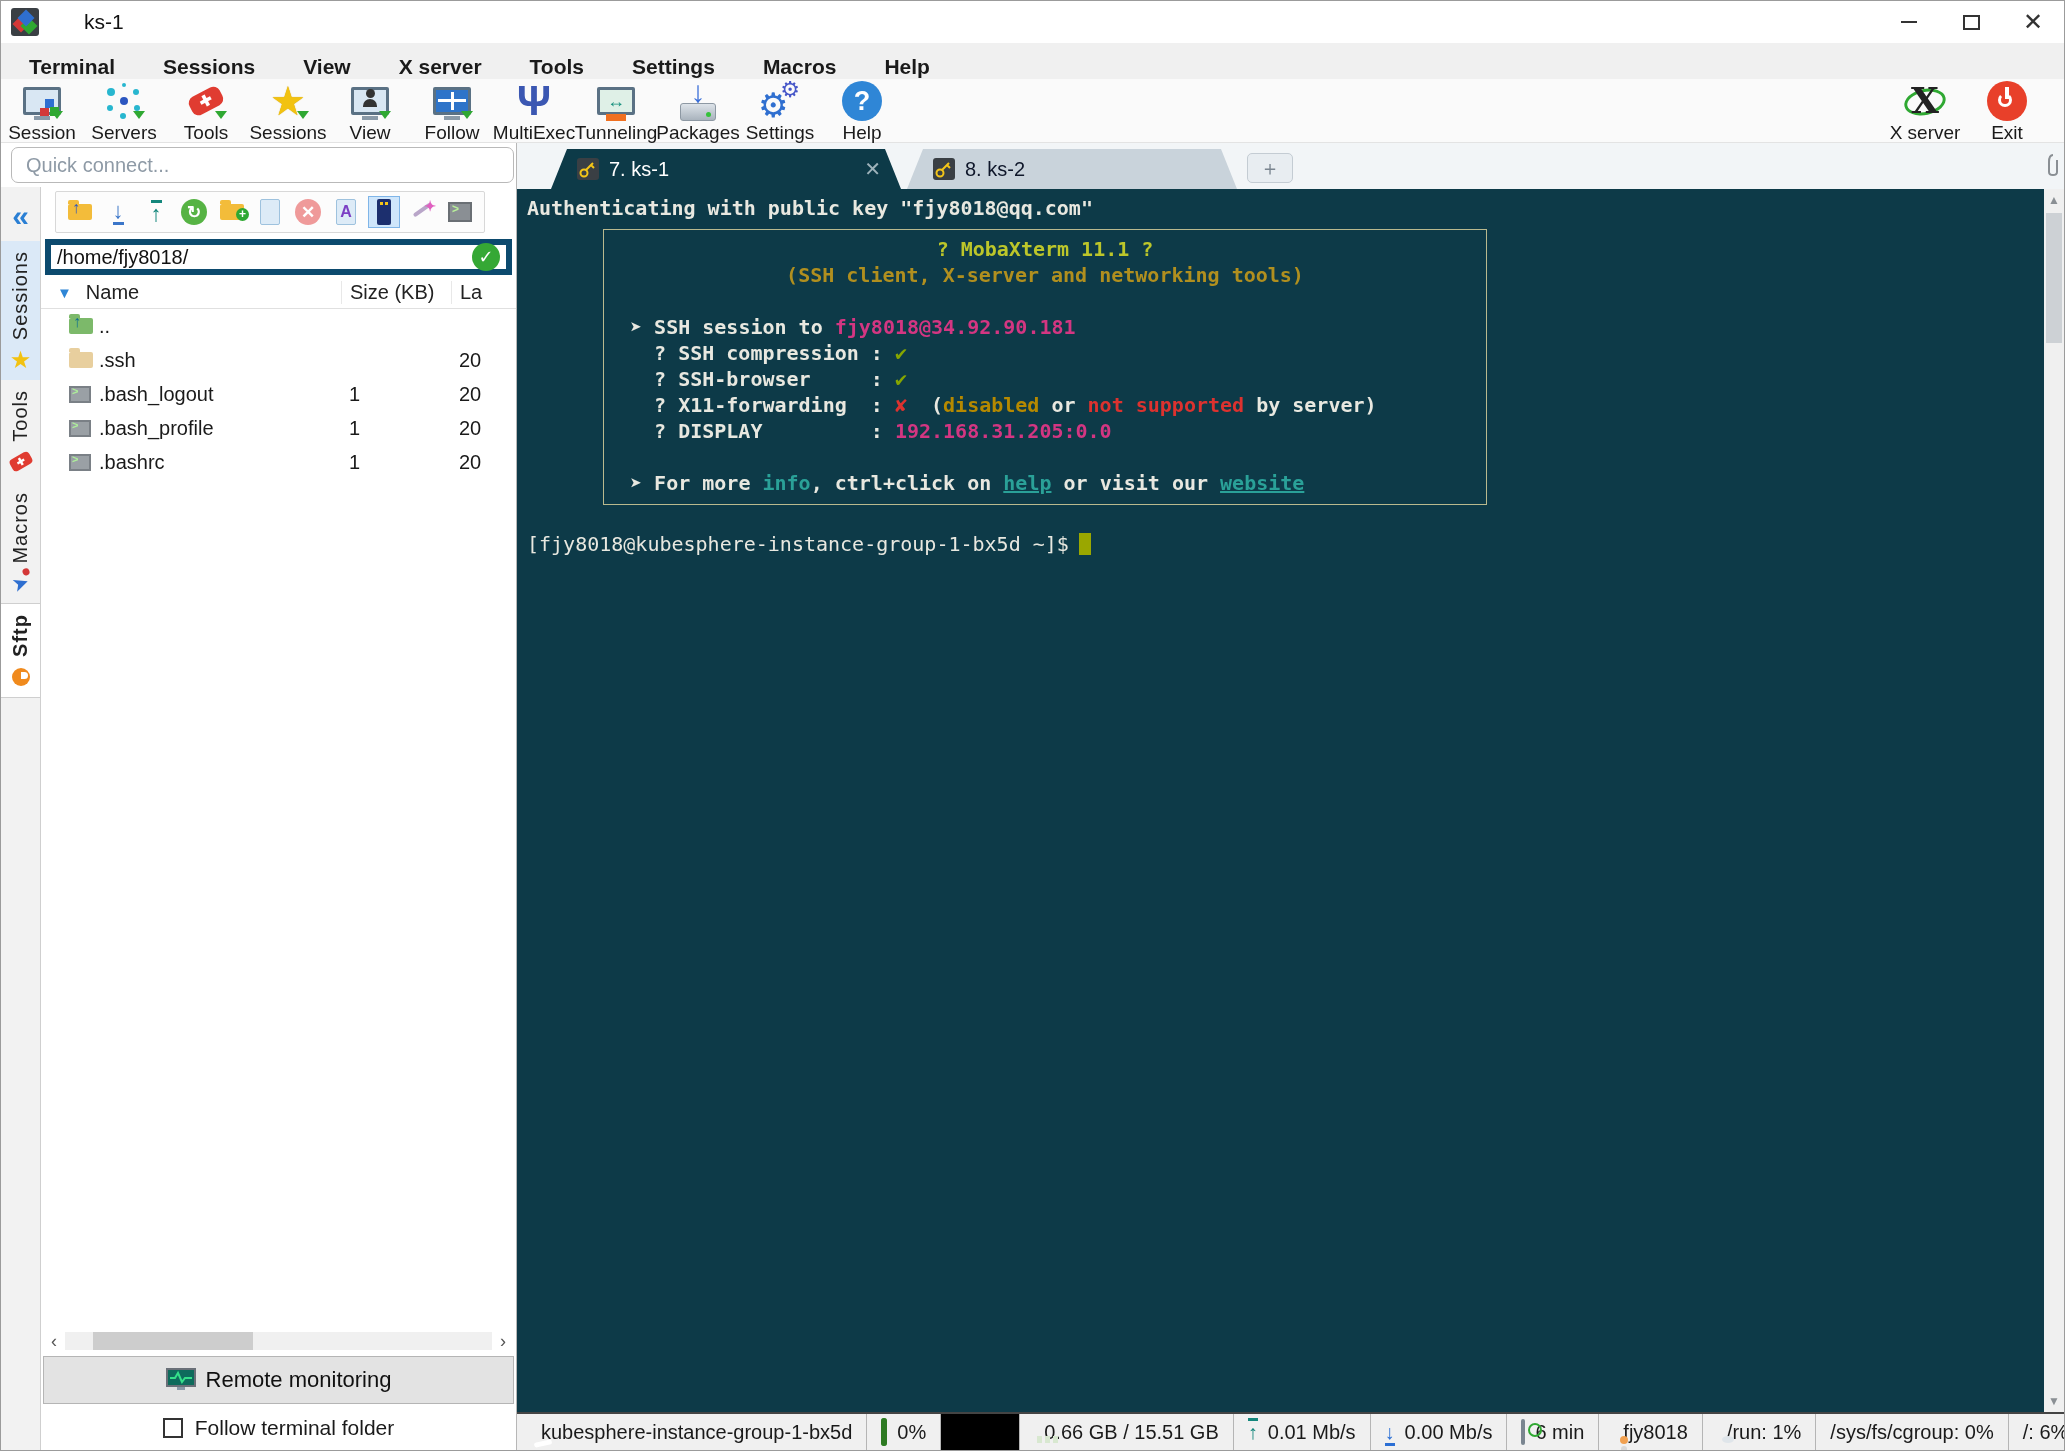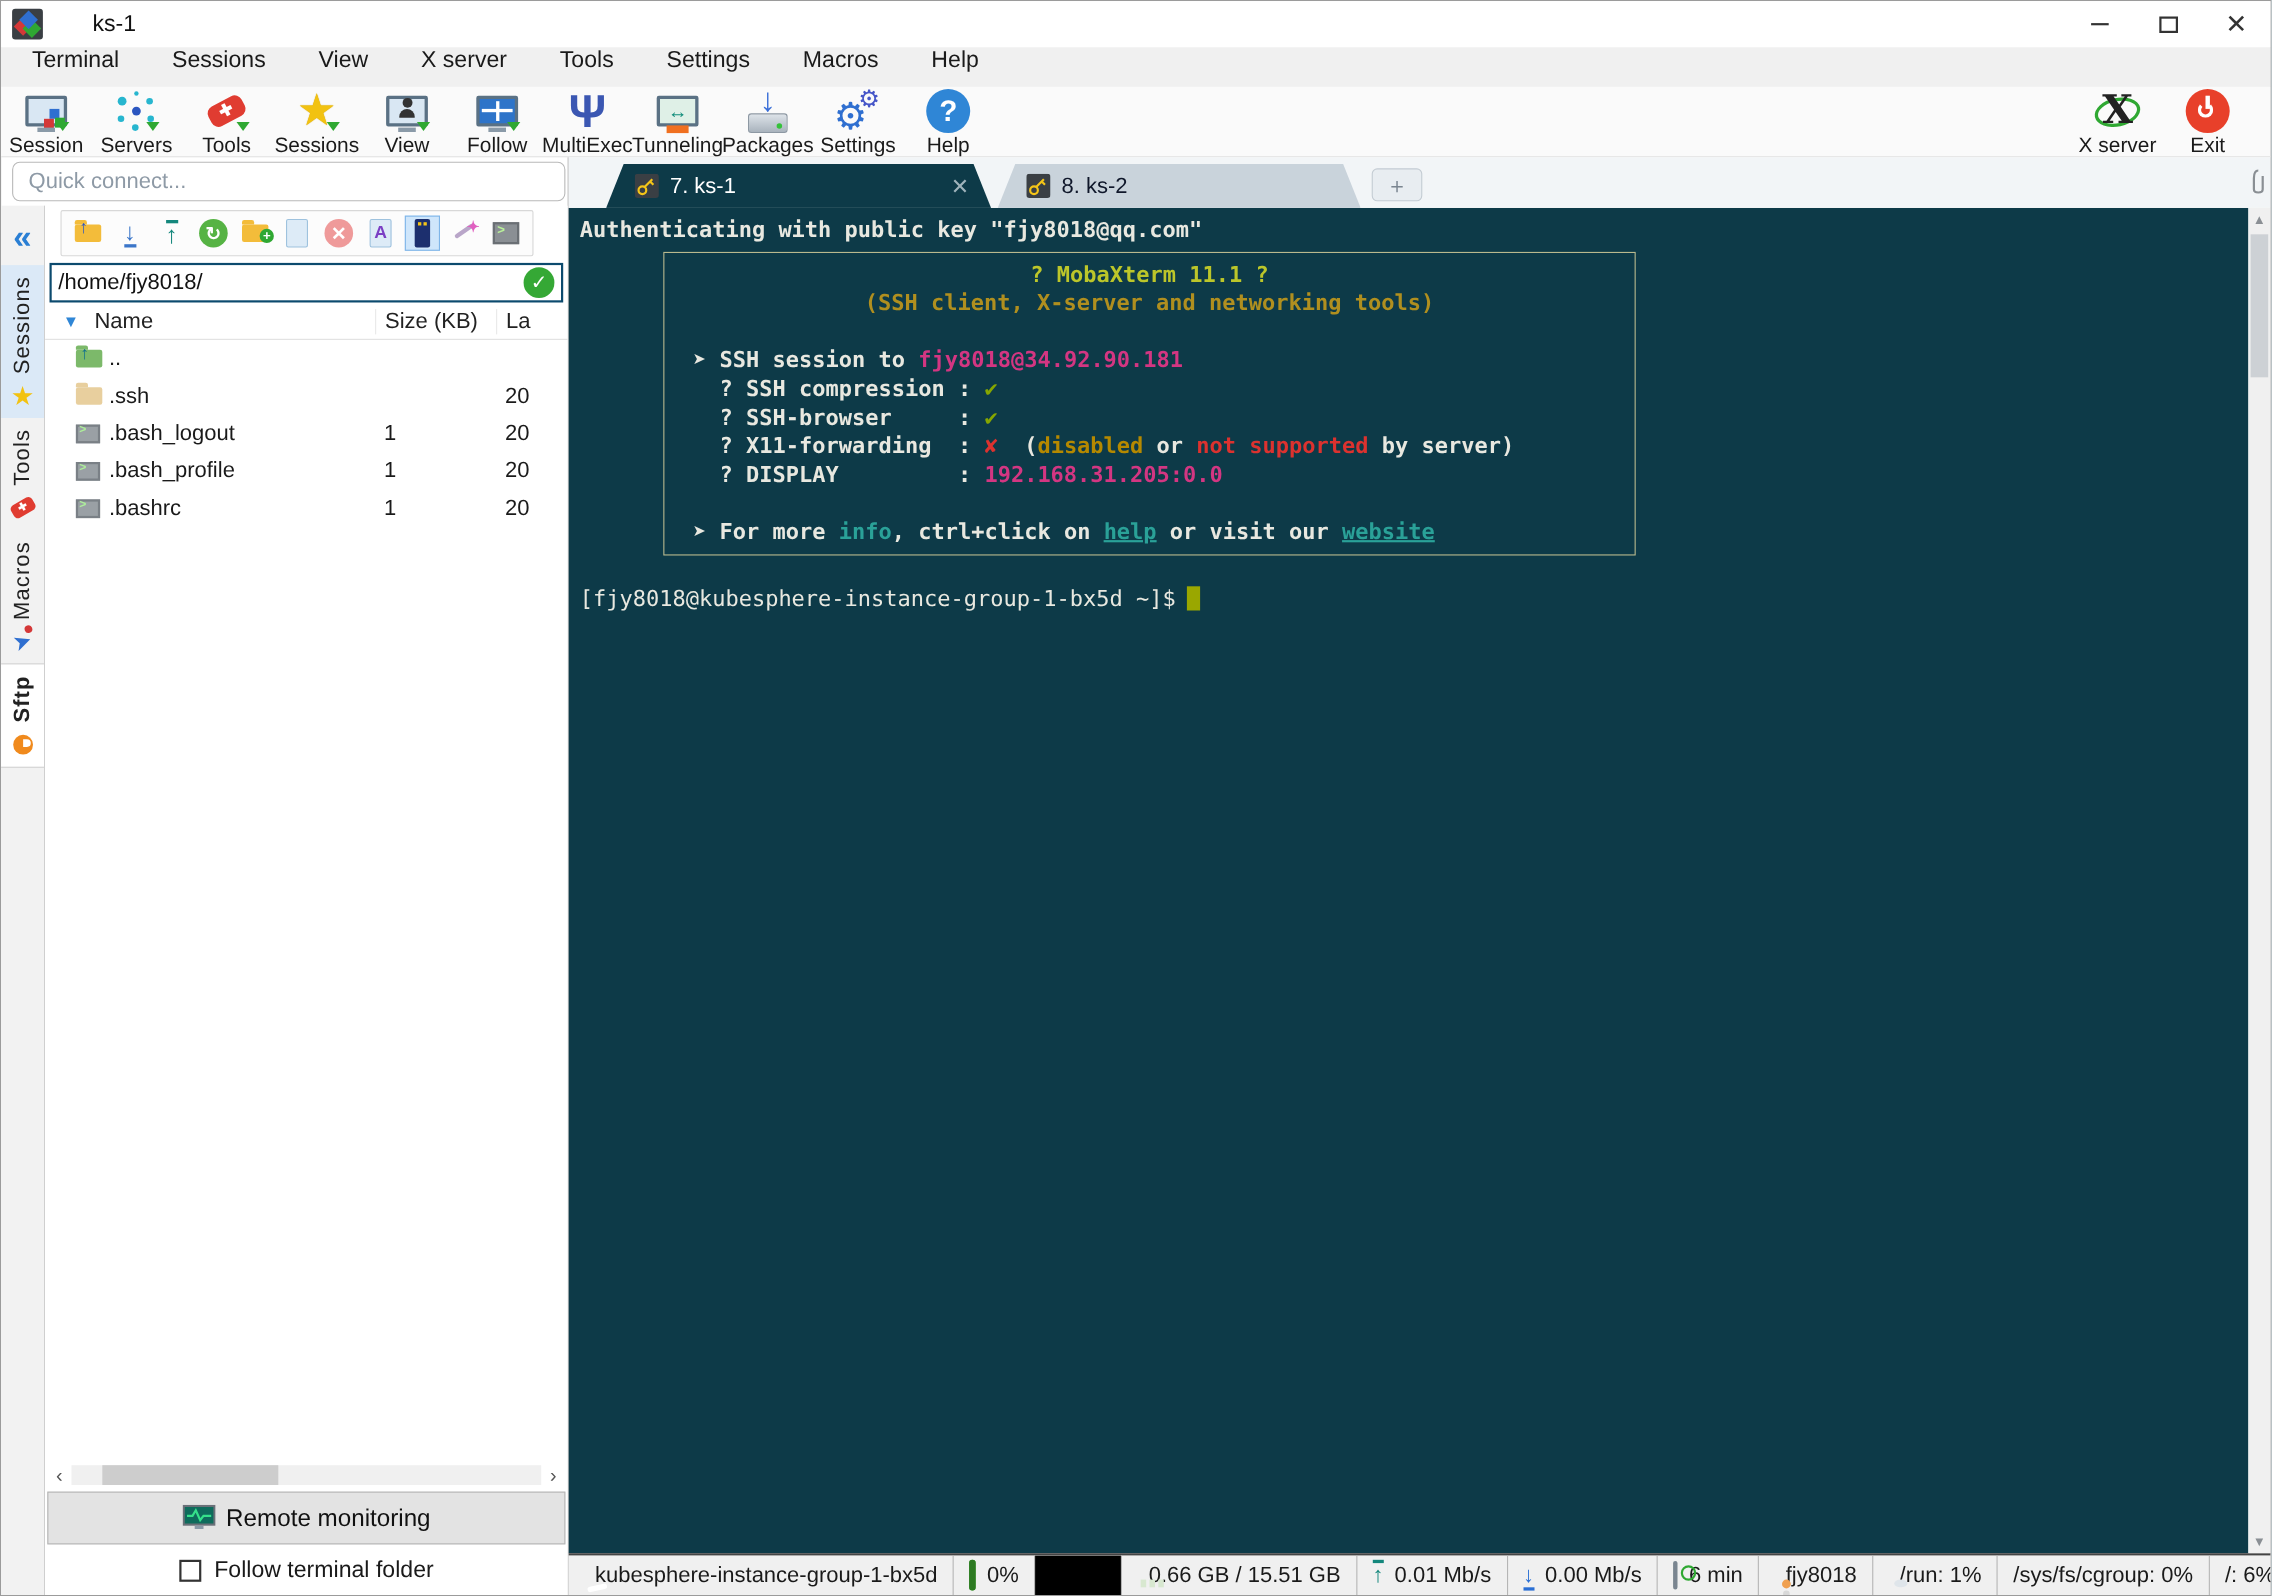--- a/index.html
+++ b/index.html
@@ -15,21 +15,21 @@
   .app-ico i:nth-child(2){ background:#2fa832; left:12px; top:12px; }
   .app-ico i:nth-child(3){ background:#2f6fd0; left:9px; top:4px; }
   .title-text { font-size:21px; color:#111;margin-left:37px; }
   .wctrl { margin-left:auto; display:flex; height:100%; }
   .wbtn { width:62px; height:100%; display:flex; align-items:center; justify-content:center; font-size:20px; color:#333; }
   .wbtn .min-g { width:16px; height:2px; background:#333; }
   .wbtn .max-g { width:17px; height:15px; border:2px solid #333; }
   .wbtn.close-b { font-size:24px; }
 
   
-  .menubar { height:36px; background:#f0f0f0; display:flex; align-items:flex-start; padding-left:4px; flex:none; font-size:21px; }
+  .menubar { height:36px; background:#f0f0f0; display:flex; align-items:flex-end; padding-left:4px; flex:none; font-size:21px;font-weight:bold; }
   .menu-item { padding:0 24px; }
 
   
   .toolbar { height:64px; background:#fafafa; display:flex; align-items:flex-start; flex:none; border-bottom:1px solid #e3e3e3; }
   .tbtn { width:82px; display:flex; flex-direction:column; align-items:center; padding-top:2px; }
   .tbtn .lbl { font-size:19px; margin-top:1px; white-space:nowrap; }
   .ticon { width:46px; height:40px; position:relative; display:flex; align-items:center; justify-content:center; }
   .ticon.dd::after { content:""; position:absolute; right:2px; bottom:2px; border-left:6px solid transparent; border-right:6px solid transparent; border-top:8px solid #2fa832; }
   .mon { width:38px; height:28px; border:3px solid #5a7184; background:#d9e7f3; border-radius:2px; position:relative; }
   .mon::after { content:""; position:absolute; left:50%; bottom:-8px; transform:translateX(-50%); width:16px; height:4px; background:#8a9aa8; }
@@ -106,21 +106,21 @@
   .circ.green { background:#56b344; }
   .circ.pink { background:#ef9a9a; }
   .page { width:20px; height:26px; background:#ddebf7; border:1px solid #9ec2de; border-radius:2px; position:relative; font-size:16px; color:#7b3fc4; display:flex; align-items:center; justify-content:center; font-weight:bold; }
   .srv-bar { width:14px; height:26px; background:#1c2f6e; border-radius:2px; position:relative; }
   .srv-bar::before { content:""; position:absolute; top:3px; left:3px; width:3px; height:3px; background:#f5c518; box-shadow:5px 0 0 #f5c518; }
   .wandw { position:relative; width:28px; height:28px; }
   .wandw i { position:absolute; left:4px; top:10px; width:20px; height:4px; background:#b9a6c9; border-radius:2px; transform:rotate(-35deg); }
   .wandw b { position:absolute; right:0; top:0; color:#e060c0; font-size:14px; }
   .shellsq { width:24px; height:20px; background:#8a8f94; border:2px solid #6a6f74; position:relative; }
   .shellsq::before { content:">"; position:absolute; left:2px; top:-2px; color:#b9f09a; font-size:12px; font-weight:bold; }
-  .path-row { height:36px; flex:none; margin:2px 4px 2px 4px; border:2px solid #0c4a6e; display:flex; align-items:center; padding:0 6px; }
+  .path-row { height:36px; flex:none; margin:2px 4px 2px 4px; border:6px solid #0c4a6e; display:flex; align-items:center; padding:0 6px; }
   .path-text { flex:1; font-size:20px; color:#111; }
   .ok-circ { width:28px; height:28px; border-radius:50%; background:#35a835; color:#fff; font-size:18px; display:flex; align-items:center; justify-content:center; }
 
   .fl-header { height:32px; flex:none; display:flex; align-items:center; border-bottom:1px solid #e0e0e0; color:#222; }
   .fl-header .c-name { width:300px; display:flex; align-items:center; }
   .sort-tri { color:#2f86d6; font-size:15px; margin:0 14px 0 16px; }
   .fl-header .c-size { width:110px; border-left:1px solid #e8e8e8; padding-left:8px; }
   .fl-header .c-date { flex:1; border-left:1px solid #e8e8e8; padding-left:8px; overflow:hidden; white-space:nowrap; }
   .fl-rows { flex:none; }
   .frow { height:34px; display:flex; align-items:center; }

